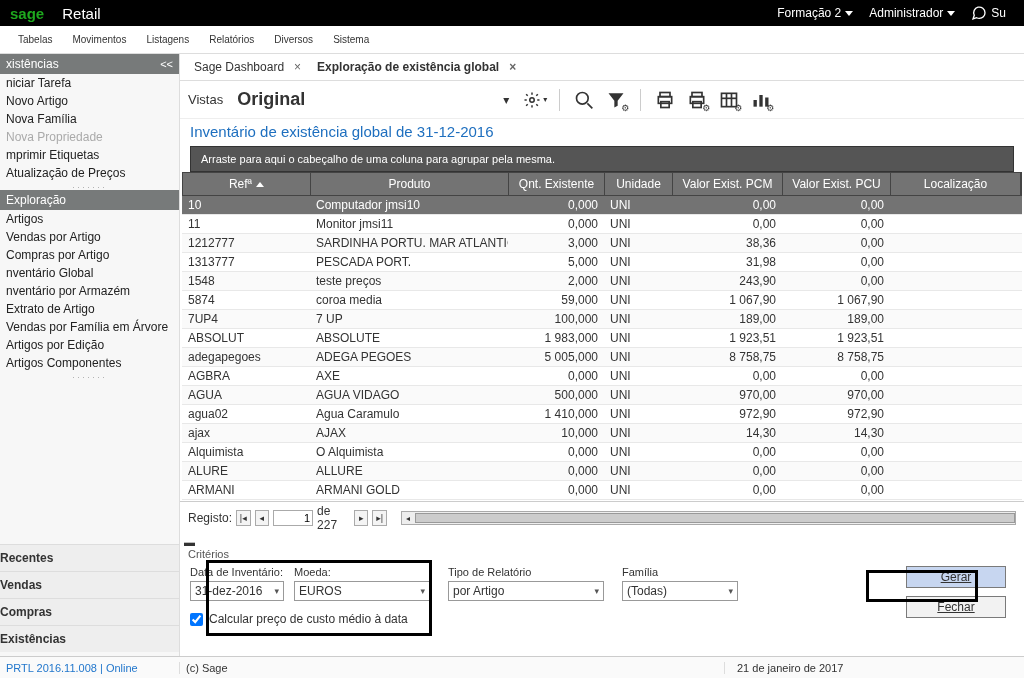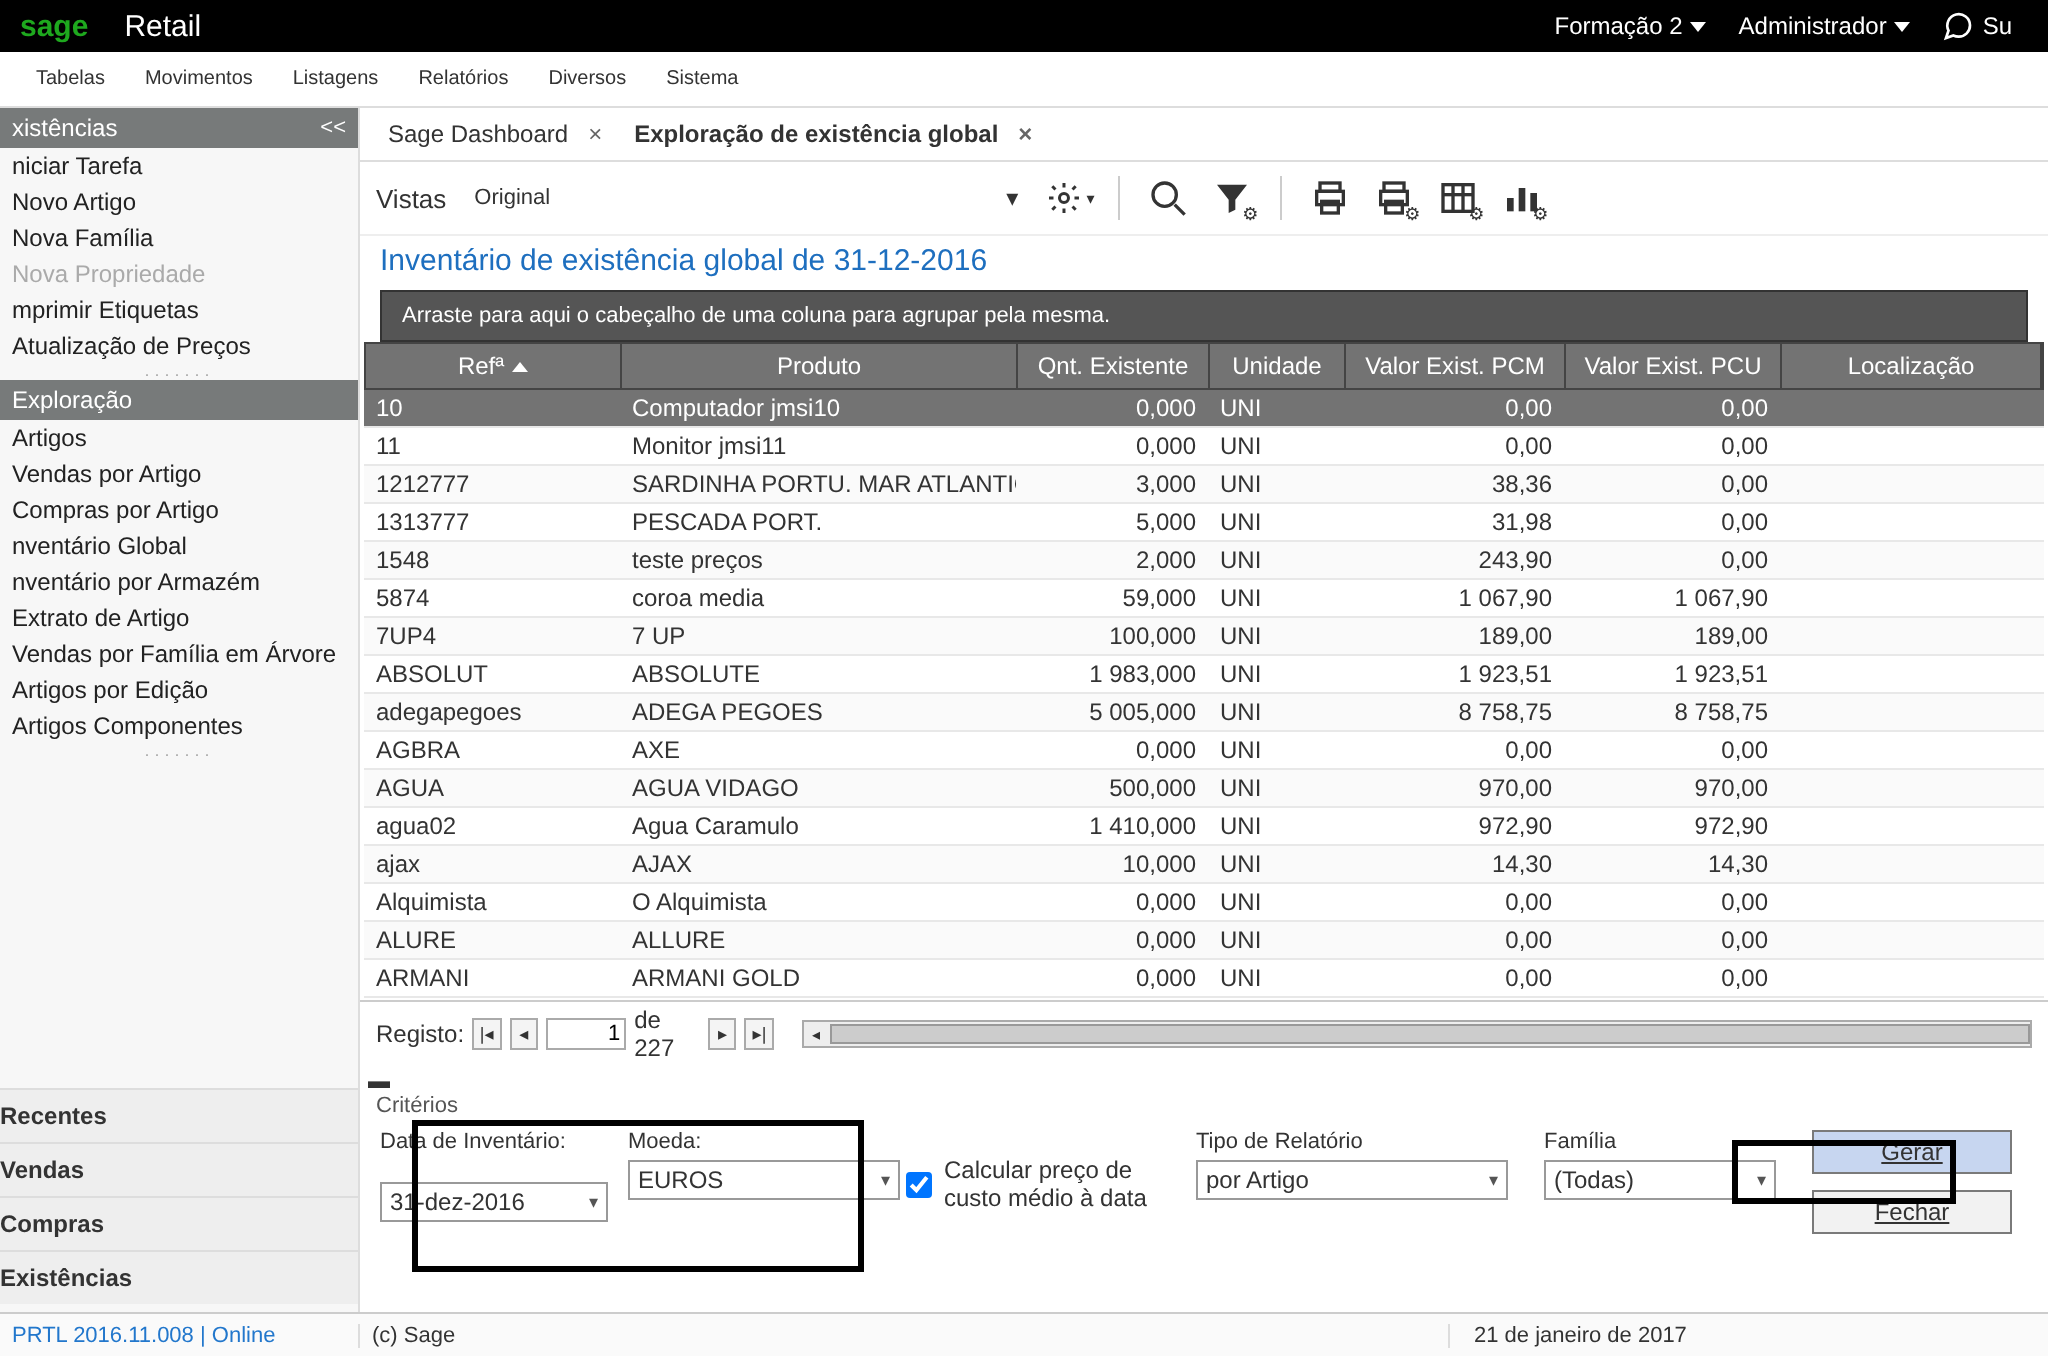--- a/index.html
+++ b/index.html
@@ -30,21 +30,21 @@
 .sidebar-bottom .ic { width: 14px; height: 14px; cursor: pointer; color: #555; }
 
 .main { flex: 1; display: flex; flex-direction: column; position: relative; background: #fff; }
 .tabstrip { display: flex; align-items: center; padding: 4px 8px; gap: 4px; border-bottom: 1px solid #ddd; }
 .tab { padding: 2px 6px; font-size: 12px; display: flex; align-items: center; gap: 6px; cursor: pointer; }
 .tab.active { font-weight: bold; }
 .tab .x { color: #666; cursor: pointer; margin-left: 4px; }
 
 .toolbar { display: flex; align-items: center; padding: 6px 8px; gap: 8px; border-bottom: 1px solid #eee; }
 .vis-label { font-size: 13px; margin-right: 4px; }
-.vis-sel { font-size: 11px; flex: 0 0 260px; border: none; background: transparent; padding: 2px; }
+.vis-sel { font-size: 18px; flex: 0 0 260px; border: none; background: transparent; padding: 2px; font-weight: bold; }
 .vis-caret { margin-right: 6px; }
 .tb-sep { width: 1px; height: 22px; background: #ccc; margin: 0 4px; }
 .tb-ic { width: 24px; height: 24px; cursor: pointer; display: flex; align-items: center; justify-content: center; color: #333; position: relative; }
 .tb-ic svg { width: 20px; height: 20px; }
 .gear-sub { position: absolute; right: -1px; bottom: -1px; font-size: 9px; }
 
 .page-title { color: #1e6fbf; font-size: 15px; padding: 4px 10px 6px; }
 
 .grouphint { background: #555; color: #fff; font-size: 11px; padding: 6px 10px; border: 1px solid #333; margin: 0 10px; }
 
@@ -74,21 +74,21 @@
 .hscroll .thumb { width: 600px; height: 10px; background: #ccc; margin-left: 1px; border: 1px solid #999; }
 
 .collapser { padding: 0 4px; font-size: 11px; margin-top: 4px; }
 .crit-label { font-size: 11px; padding: 0 8px; color: #555; }
 
 .criteria { position: relative; padding: 6px 10px 10px; display: flex; align-items: flex-start; gap: 18px; }
 .cgroup { display: flex; flex-direction: column; gap: 3px; }
 .clabel { font-size: 11px; }
 .csel { border: 1px solid #999; height: 20px; font-size: 12px; padding: 0 4px; background: #fff; display: flex; align-items: center; justify-content: space-between; cursor: pointer; }
 .csel .dd { font-size: 9px; color: #555; }
-.date-sel { width: 114px; margin-top: 11px; }
+.date-sel { width: 94px; }
 .eur-sel { width: 136px; }
 .tipo-sel { width: 156px; }
 .fam-sel { width: 116px; }
 .chkrow { display: flex; align-items: center; gap: 6px; font-size: 12px; margin-top: 8px; }
 input[type=checkbox] { width: 13px; height: 13px; }
 
 .btns { margin-left: auto; display: flex; flex-direction: column; gap: 8px; padding-right: 8px; }
 .btn { width: 100px; height: 22px; border: 1px solid #7a7a7a; font-size: 12px; cursor: pointer; text-align: center; line-height: 20px; }
 .btn.gerar { background: #c7d6f0; text-decoration: underline; }
 .btn.fechar { background: #f2f2f2; text-decoration: underline; }
@@ -426,21 +426,21 @@
       <div class="hscroll">
         <span class="lbtn">◂</span>
         <div class="thumb"></div>
       </div>
     </div>
 
     <div class="collapser">▬</div>
     <div class="crit-label">Critérios</div>
 
     <div class="criteria">
-      <div style="display:flex; flex-direction:row; gap:3px;">
+      <div style="display:flex; flex-direction:column; gap:3px;">
         <div style="display:flex; gap:10px;">
           <div class="cgroup">
             <span class="clabel">Data de Inventário:</span>
             <div class="csel date-sel">
                 <span>31-dez-2016</span>
                 <span class="dd">▾</span>
               </div>
           </div>
           <div class="cgroup">
             <span class="clabel">Moeda:</span>

